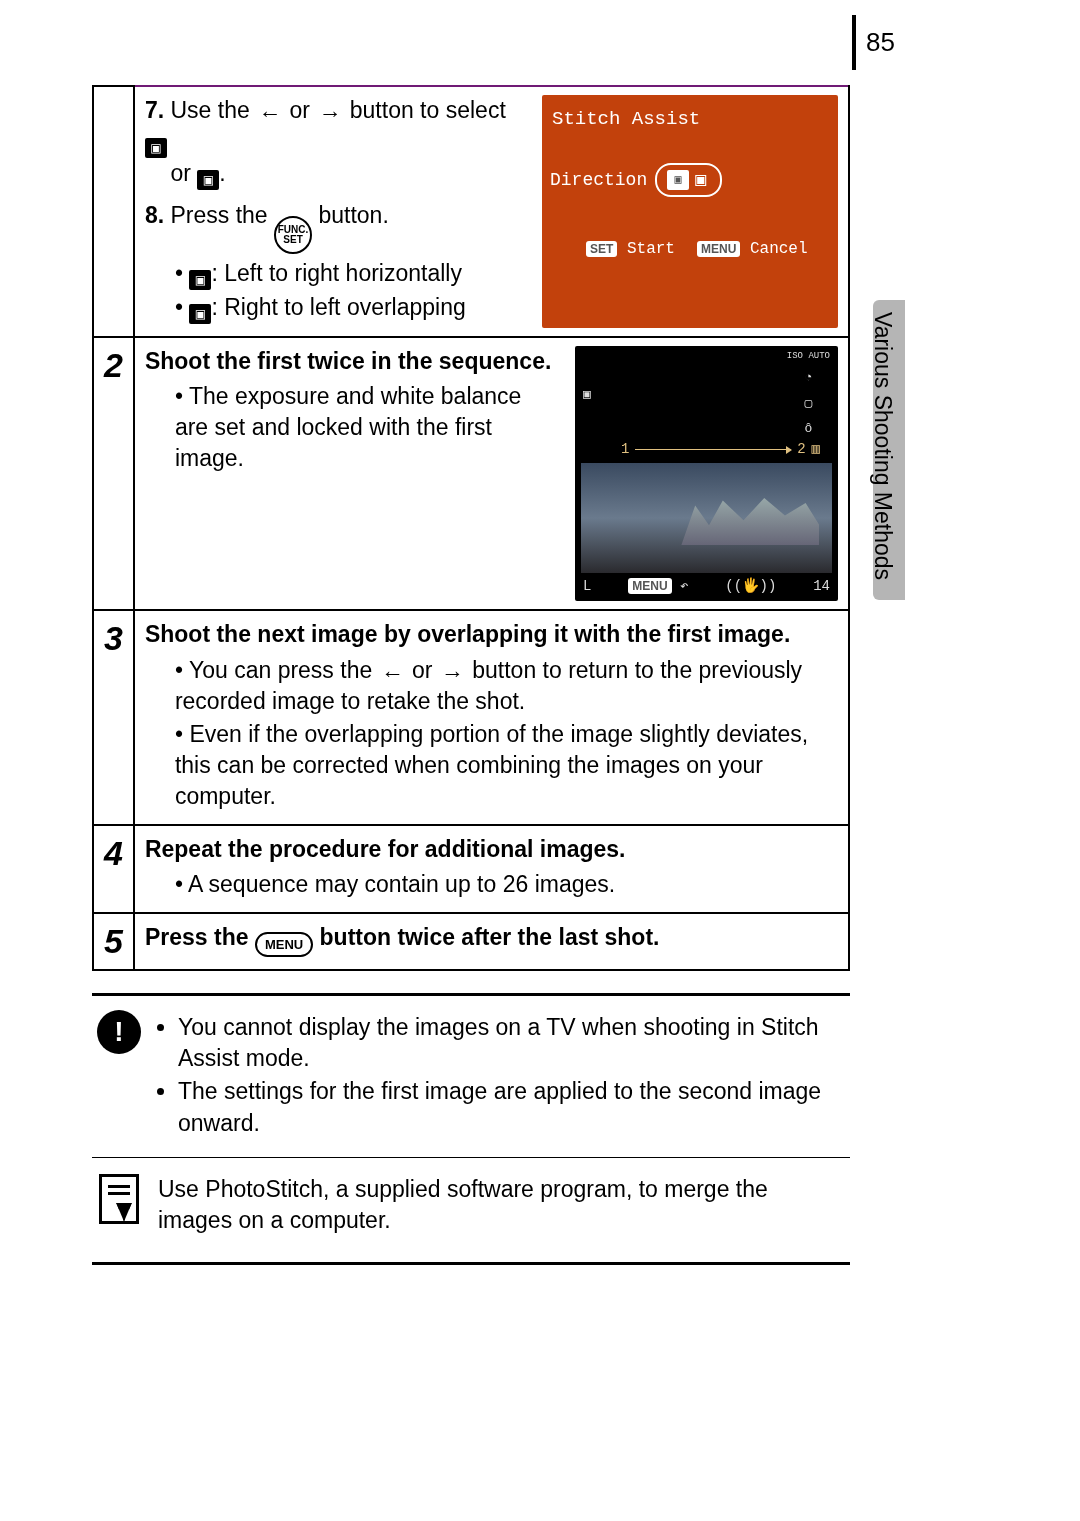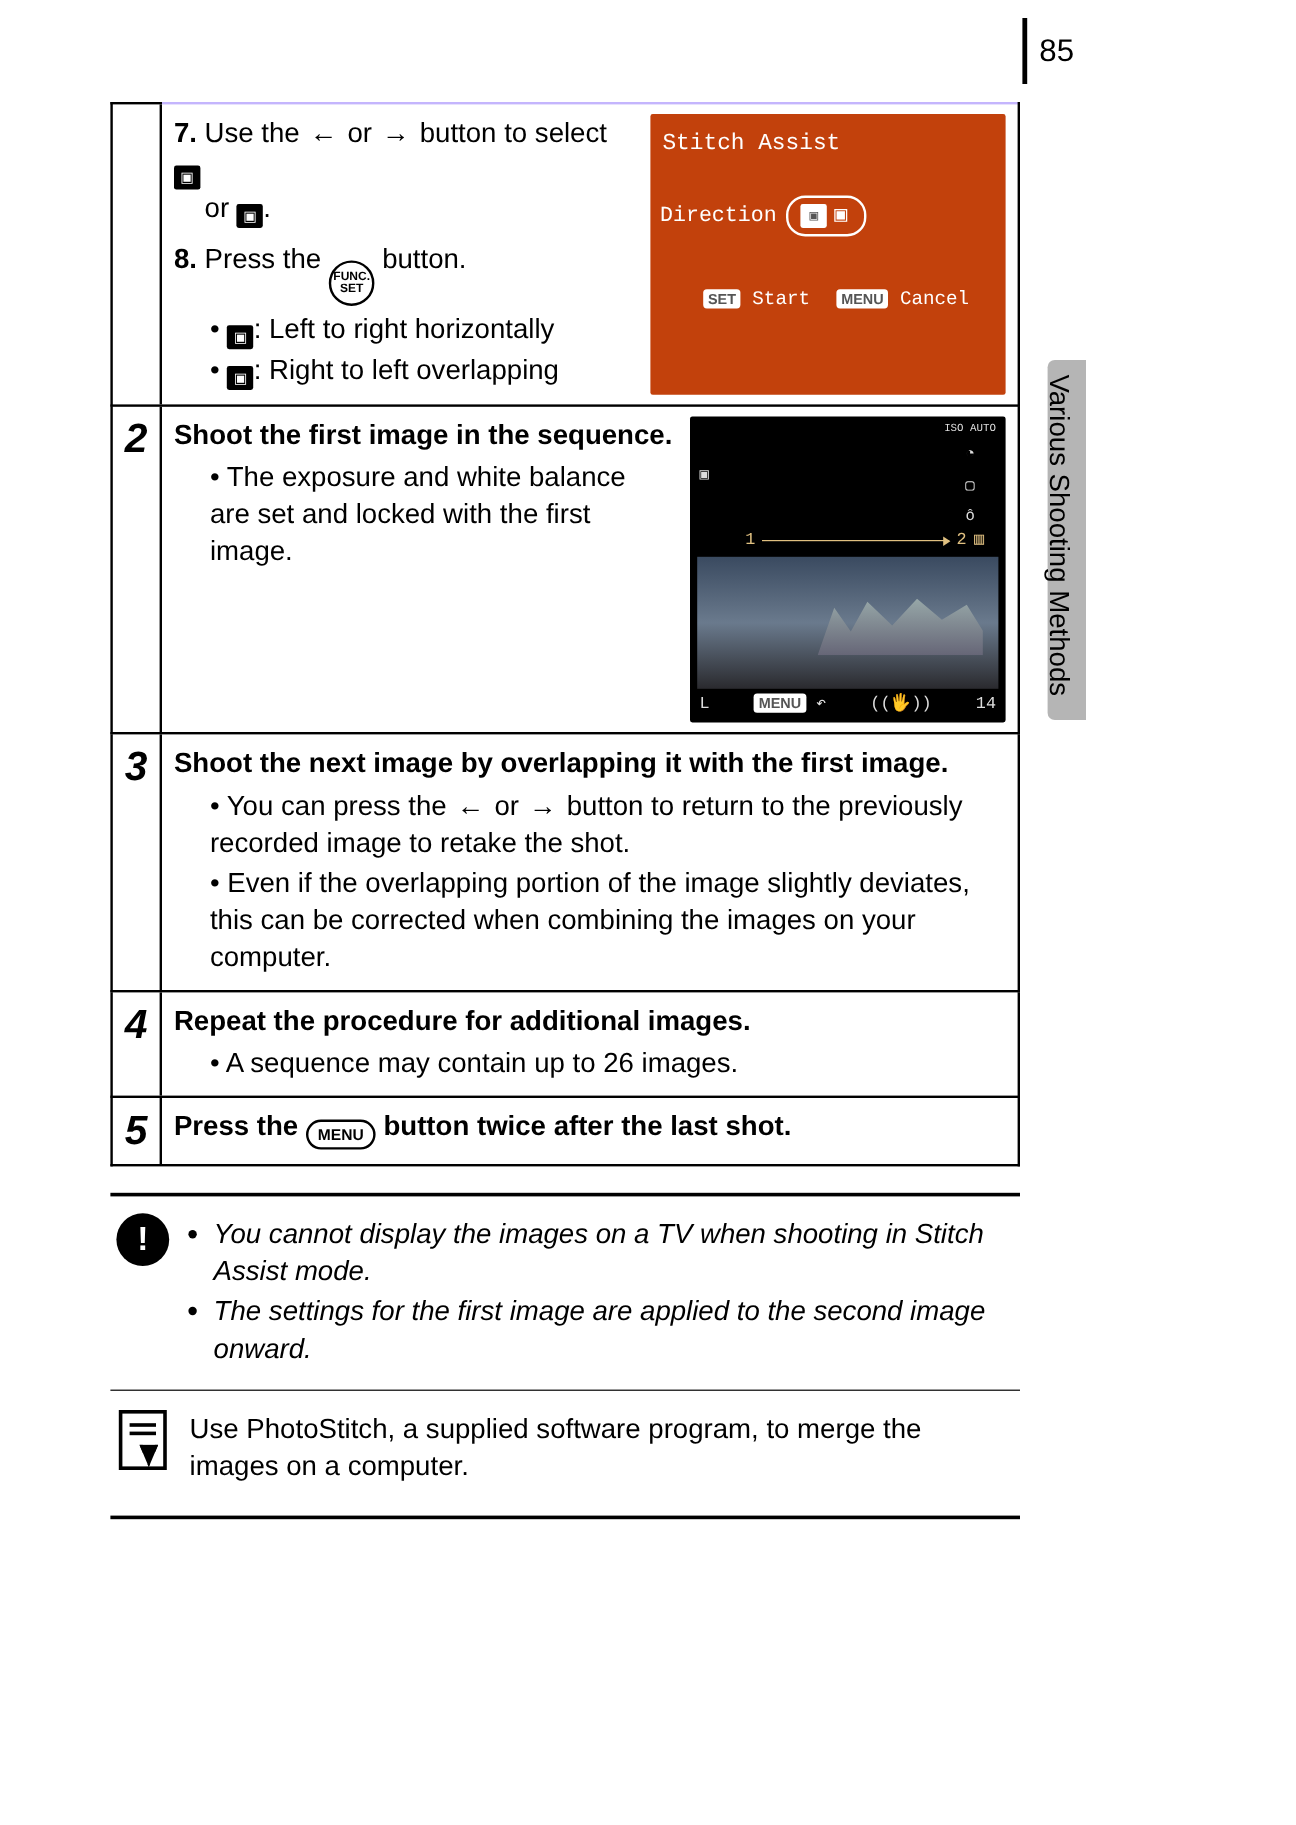--- a/index.html
+++ b/index.html
@@ -71,21 +71,21 @@
     border: 2px solid #000;
     border-right: none;
     text-align: center;
     padding: 4px 4px;
   }
   .step-body {
     border: 2px solid #000;
     font-size: 23px;
     line-height: 1.35;
   }
-  .step-body.first-continue { border-top: 2px solid #c4b5fd; }
+  .step-body.first-continue { border-top: 2px solid #701a75; }
   .step-heading {
     font-weight: bold;
     font-size: 23px;
     margin: 0 0 4px 0;
   }
   .bullet-list {
     margin: 4px 0 4px 14px;
     padding: 0;
     list-style: none;
   }
@@ -272,21 +272,21 @@
   .doc-icon::before{
     content:"";position:absolute;left:6px;top:8px;right:6px;height:3px;background:#000;
     box-shadow:0 7px 0 #000;
   }
   .doc-icon::after{
     content:"";position:absolute;left:14px;top:26px;width:10px;height:16px;
     border-left:3px solid #000;border-bottom:3px solid #000;border-right:3px solid #000;
     clip-path: polygon(0 0,100% 0,50% 100%);
     background:#000;
   }
-  .note-text ul{margin:0;padding-left:20px;font-style:italic;}
+  .note-text ul{margin:0;padding-left:20px;}
   .note-text li{margin:2px 0;}
   .small-badge-white{
     display:inline-block;background:#fff;color:#555;border-radius:3px;
     padding:0 4px;font-size:12px;font-weight:bold;font-family:Arial;
   }
 </style>
 </head>
 <body>
 
 <div class="page">
@@ -345,21 +345,21 @@
             </div>
           </div>
         </td>
       </tr>
 
       <tr>
         <td class="step-num">2</td>
         <td class="step-body">
           <div class="step-body-inner">
             <div class="step-text">
-              <p class="step-heading">Shoot the first image in the sequence.</p>
+              <p class="step-heading">Shoot the first twice in the sequence.</p>
               <ul class="bullet-list">
                 <li>The exposure and white balance are set and locked with the first image.</li>
               </ul>
             </div>
             <div class="lcd2">
               <div class="lcd2-top">
                 <span>▣</span>
                 <span style="display:flex;gap:8px;align-items:center;flex-direction:column;">
                   <span style="font-size:9px;line-height:1;">ISO AUTO</span>
                   <span>◔</span>

